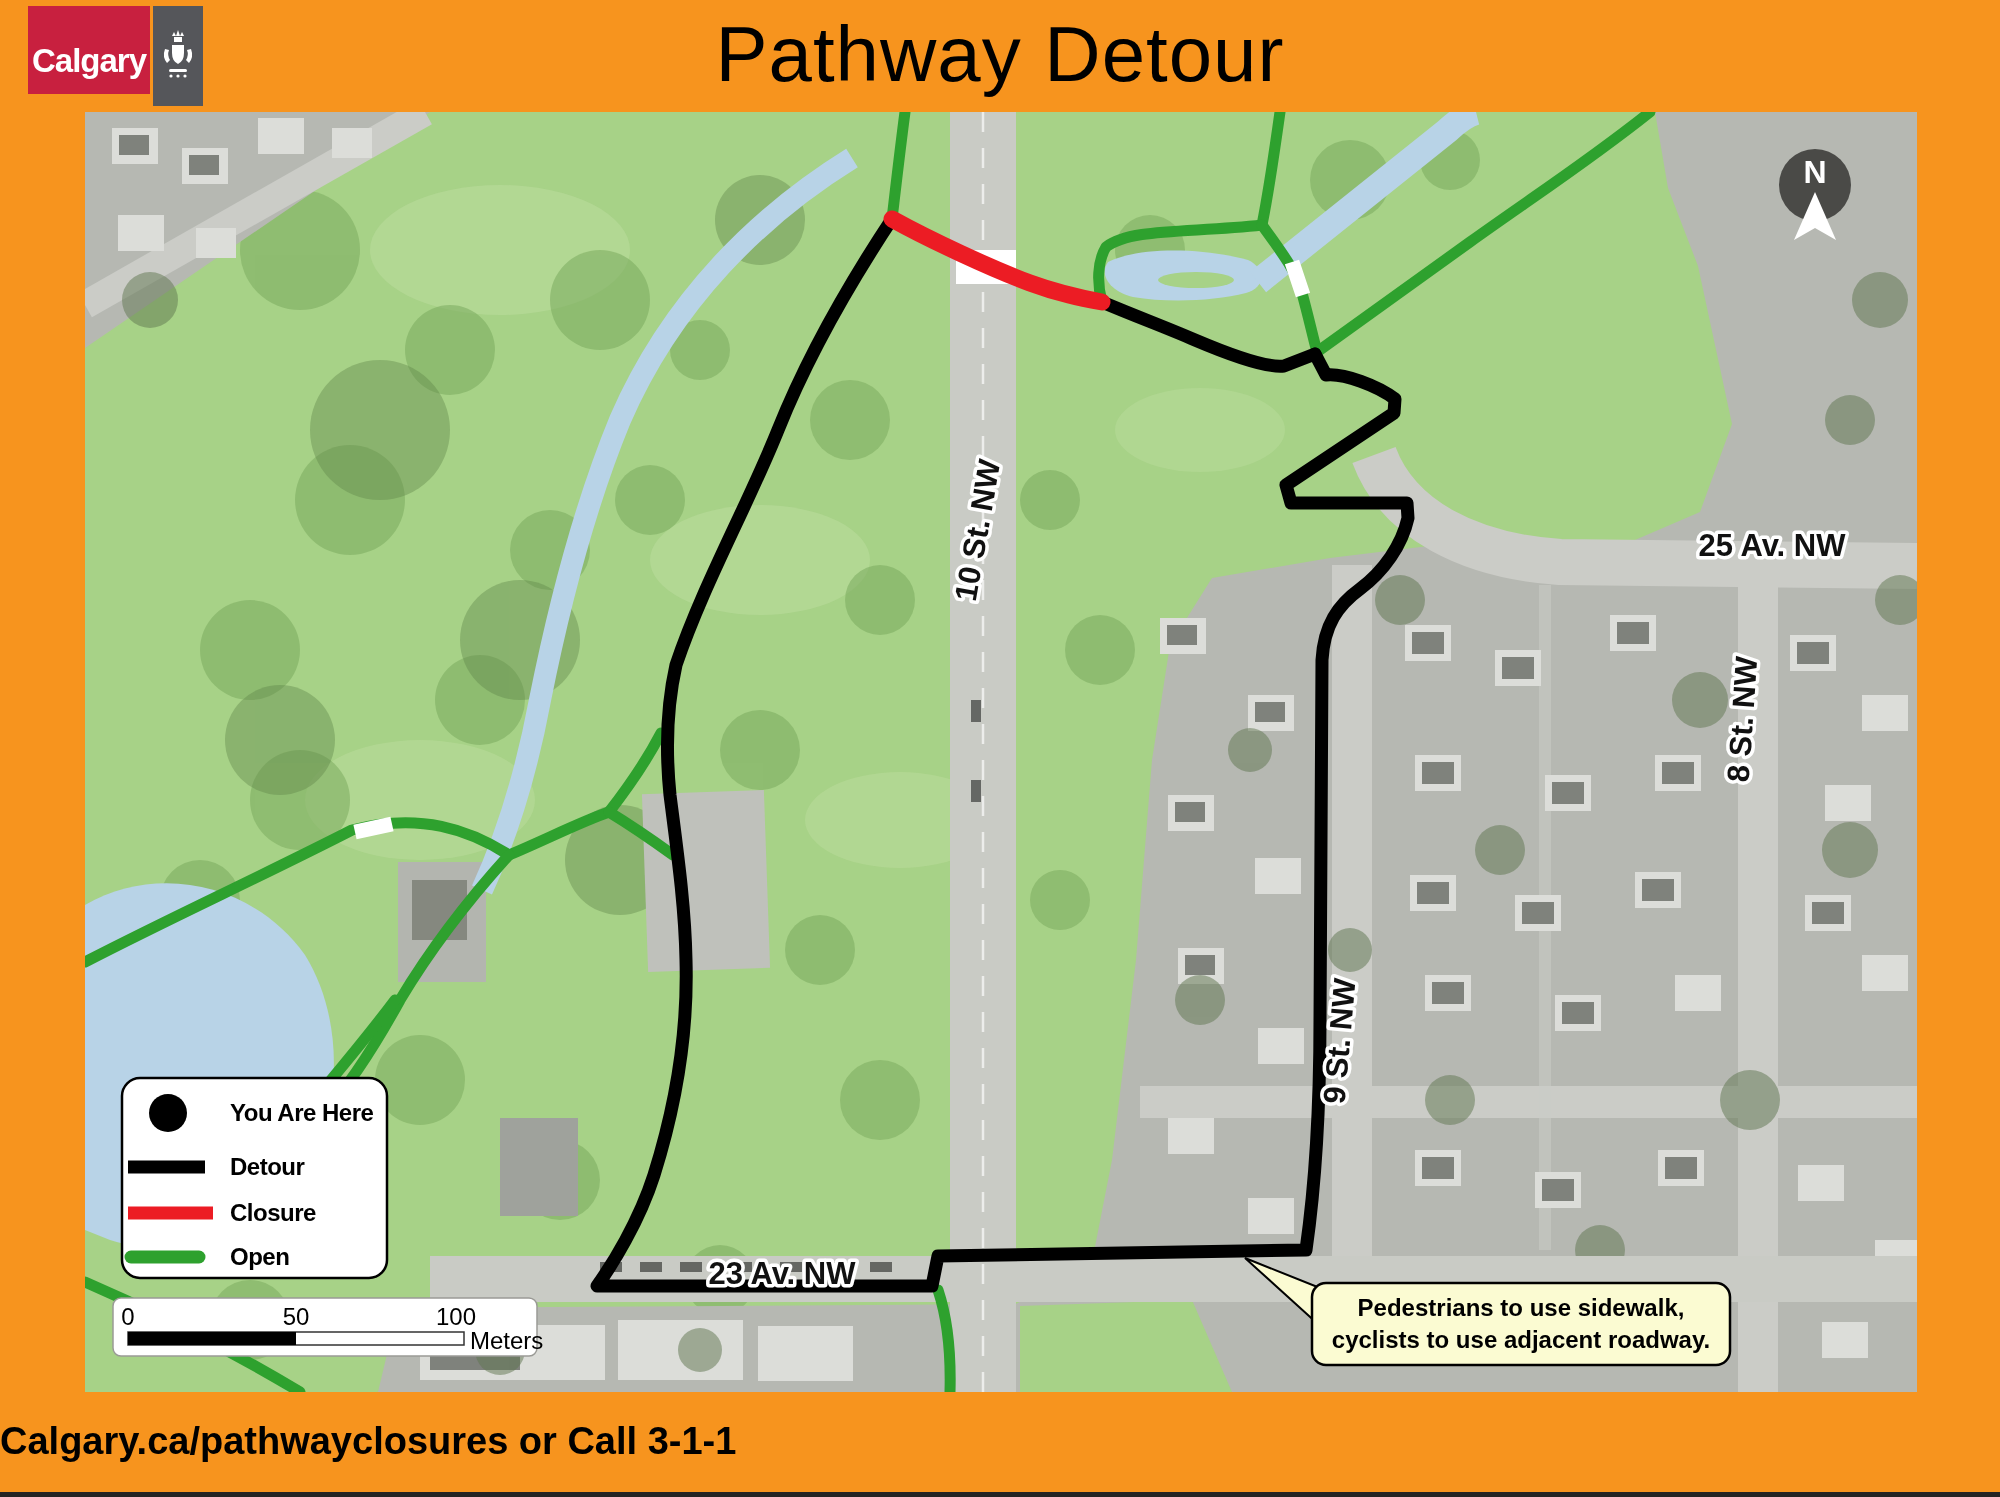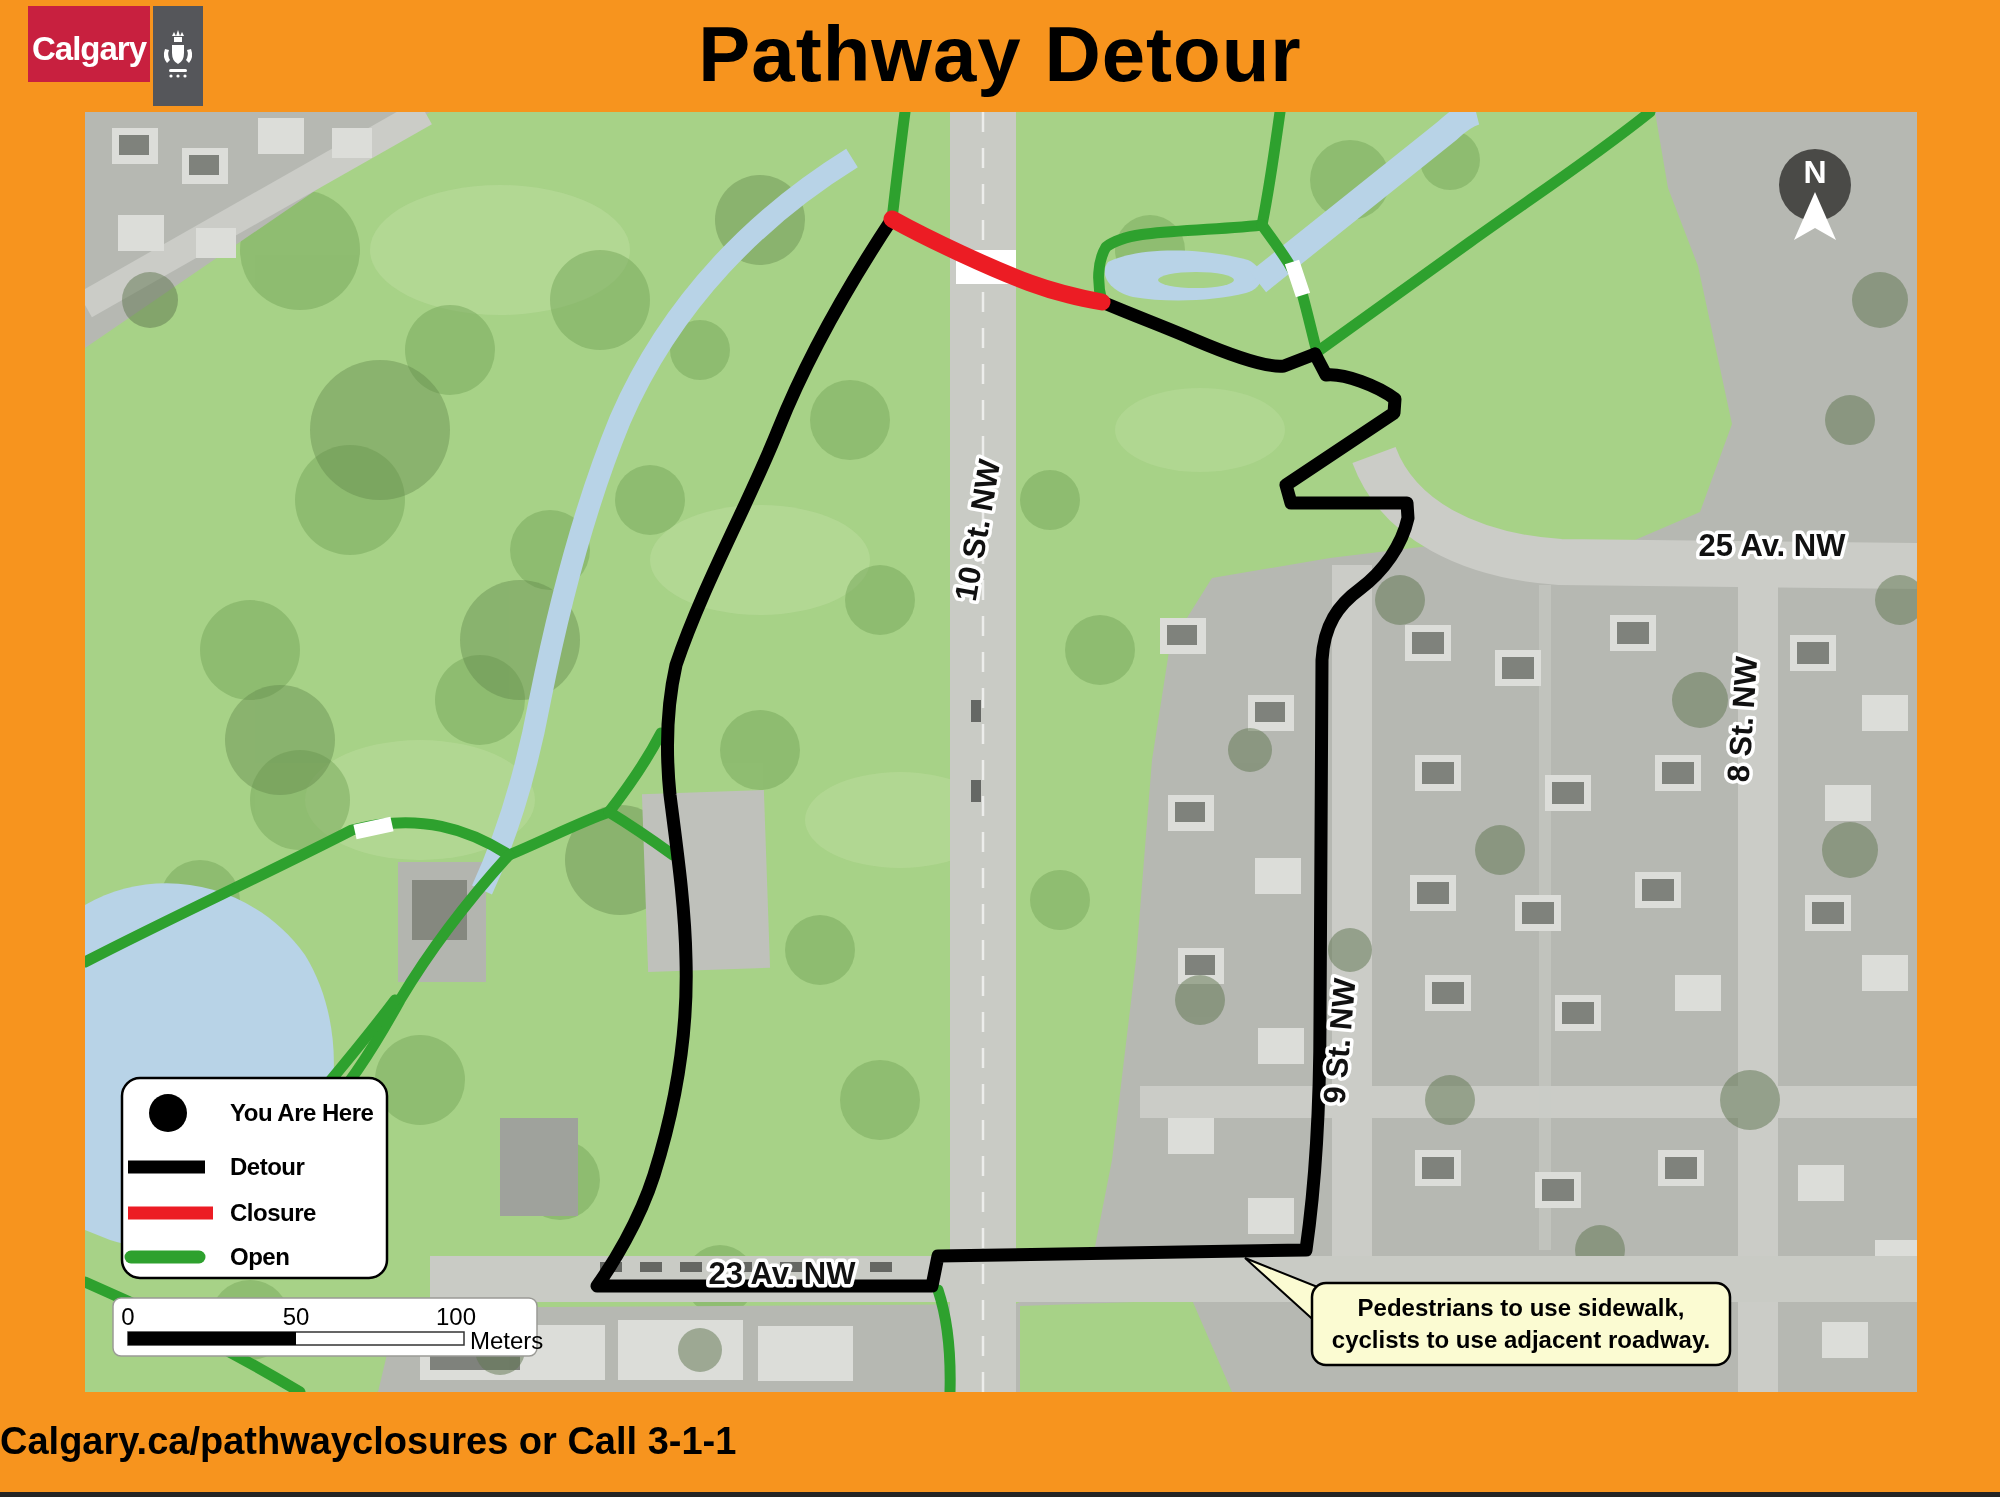--- a/index.html
+++ b/index.html
@@ -7,22 +7,22 @@
     --park:#A7D287; --water:#B8D3E7; --road:#C9CBC5; --residential:#B6B8B2;
     --open:#2EA12E; --closure:#EC1C24; --detour:#000000;
     --callout-bg:#FBFBD2; --arrow-bg:#4A4A47;
   }
   *{margin:0;padding:0;box-sizing:border-box;}
   html,body{width:2000px;height:1497px;overflow:hidden;}
   body{font-family:"Liberation Sans",sans-serif;background:var(--frame);position:relative;}
 
   .header{position:absolute;left:0;top:0;width:2000px;height:112px;background:var(--frame);}
   .title{position:absolute;left:0;top:0;width:2000px;height:112px;line-height:108px;
-         text-align:center;font-size:78px;font-weight:bold;color:#000;letter-spacing:1px;}
-  .logo{position:absolute;left:28px;top:6px;width:122px;height:76px;background:var(--calgary-red);}
+         text-align:center;font-size:78px;font-weight:normal;color:#000;letter-spacing:1px;}
+  .logo{position:absolute;left:28px;top:6px;width:122px;height:88px;background:var(--calgary-red);}
   .logo span{position:absolute;left:0;bottom:14px;width:100%;text-align:center;color:#fff;
              font-size:33px;font-weight:bold;letter-spacing:-1px;}
   .crest{position:absolute;left:153px;top:6px;width:50px;height:100px;background:var(--crest-bg);
          display:flex;align-items:center;justify-content:center;}
 
   .map{position:absolute;left:85px;top:112px;width:1832px;height:1280px;background:var(--park);overflow:hidden;}
   .map svg{position:absolute;left:0;top:0;}
 
   .lbl{font-family:"Liberation Sans",sans-serif;font-weight:bold;font-size:31px;fill:#111;
        stroke:#fff;stroke-width:7px;paint-order:stroke;stroke-linejoin:round;}

